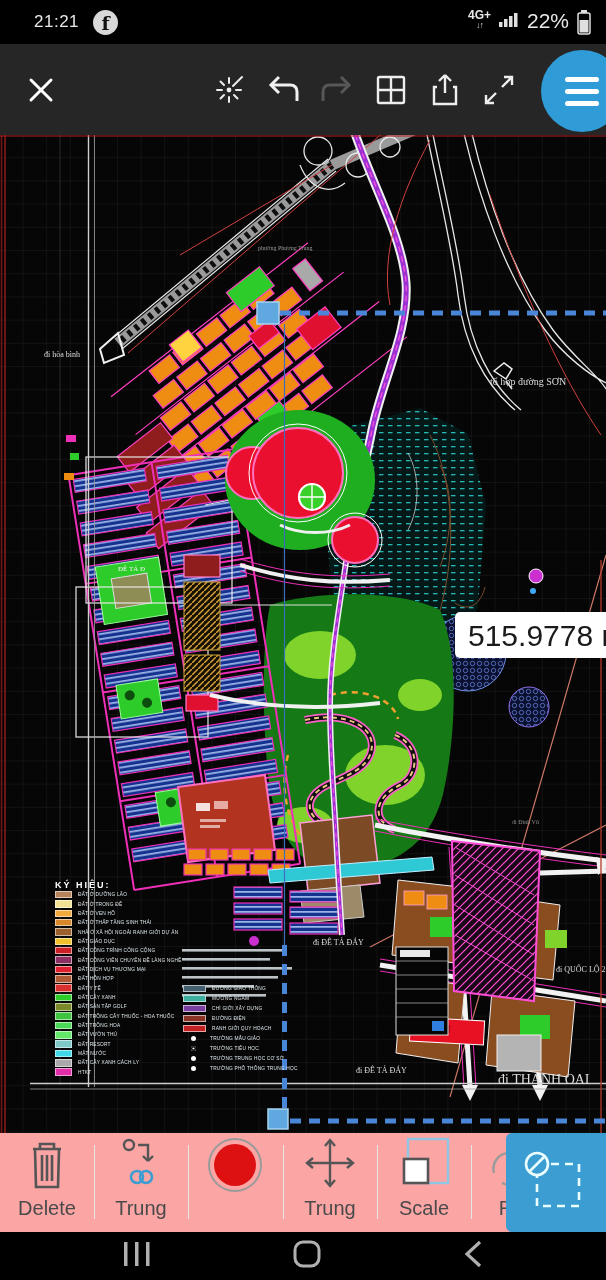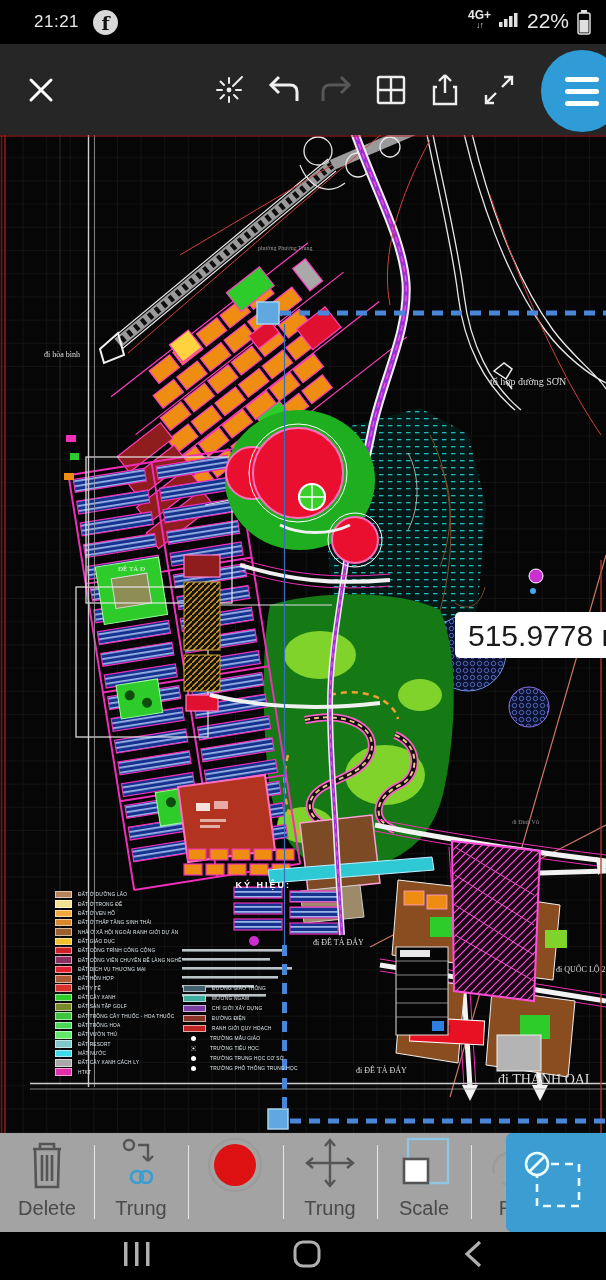--- a/index.html
+++ b/index.html
@@ -28,30 +28,30 @@
   #menu-fab .bar{width:34px;height:5px;border-radius:3px;background:#fff;}
   
   #map{left:0;top:135px;width:606px;height:998px;background:#050505;overflow:hidden;}
   #maplabels span{position:absolute;color:#e8e8e8;white-space:nowrap;
     font-family:Liberation Serif, serif;}
   
   #measure{left:455px;top:477px;width:175px;height:46px;background:#fff;border-radius:5px;
     color:#1a1a1a;font-size:30px;line-height:47px;padding-left:13px;}
   
   #legend{left:55px;top:745px;width:236px;height:212px;color:#dfe8ee;}
-  #legend .title{font-size:9px;font-weight:bold;letter-spacing:2px;color:#fff;text-align:right;}
+  #legend .title{font-size:9px;font-weight:bold;letter-spacing:2px;color:#fff;}
   .lrow{display:flex;align-items:center;height:9.35px;}
   .lrow .sw{width:15px;height:5.5px;margin-right:6px;border:0.5px solid rgba(255,255,255,.55);flex:none;}
   .lrow .lb{font-size:4.8px;letter-spacing:.2px;white-space:nowrap;}
   #legend-right{position:absolute;left:128px;top:103px;}
   #legend-right .lrow{height:10px;}
   .lrow .bar{width:21px;height:5px;margin-right:6px;border:0.5px solid rgba(255,255,255,.6);flex:none;}
   .lrow .dot{width:5px;height:5px;border-radius:50%;margin:0 14px 0 8px;flex:none;}
   
-  #btoolbar{left:0;top:1133px;width:606px;height:99px;background:#a3a3a3;}
+  #btoolbar{left:0;top:1133px;width:606px;height:99px;background:#fca5a5;}
   .bcell{position:absolute;top:0;height:99px;width:94px;display:flex;flex-direction:column;
     align-items:center;justify-content:flex-start;}
   .bcell .lab{font-size:20px;color:#4a4a4a;margin-top:2px;}
   .vsep{position:absolute;top:12px;width:1px;height:74px;background:#e6e6e6;}
   #selpanel{position:absolute;left:506px;top:0;width:100px;height:99px;background:#3b9dd2;
     border-radius:6px 0 0 6px;display:flex;align-items:center;justify-content:center;}
   
   #navbar{left:0;top:1232px;width:606px;height:48px;background:#000;display:flex;
     align-items:center;justify-content:space-between;padding:0 120px;box-sizing:border-box;}
 </style>

